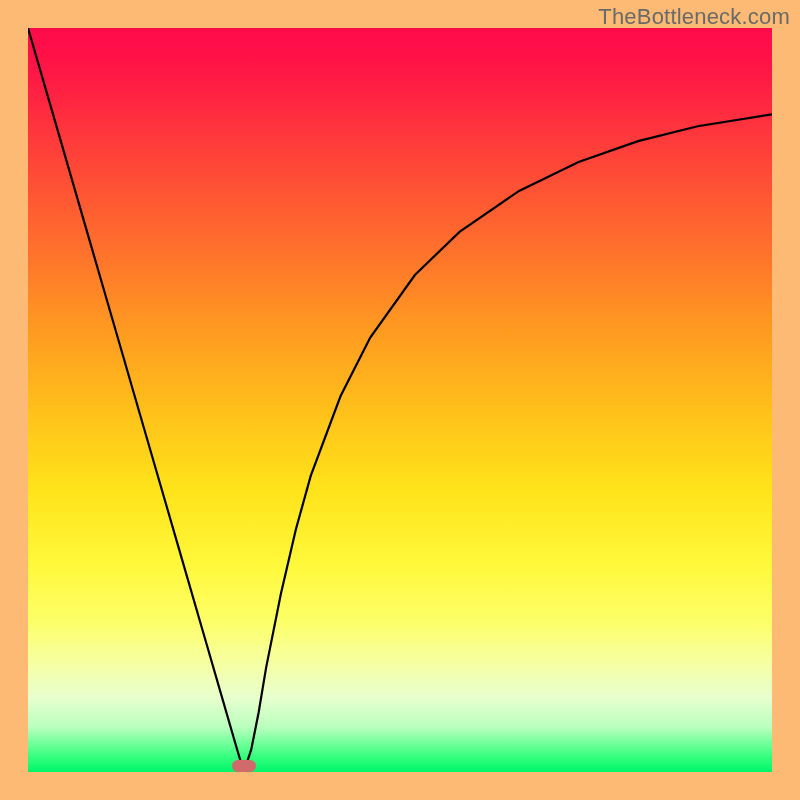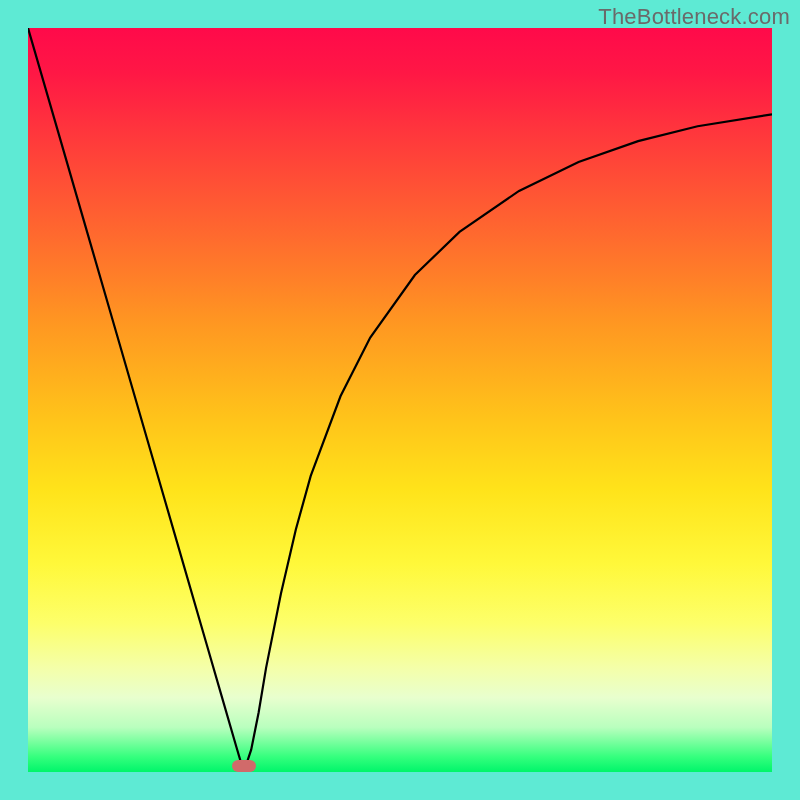--- a/index.html
+++ b/index.html
@@ -7,21 +7,21 @@
     padding: 0;
     width: 800px;
     height: 800px;
     background: #000000;
     overflow: hidden;
     font-family: Arial, Helvetica, sans-serif;
   }
   .frame {
     position: absolute;
     inset: 0;
-    background: #5eead4;
+    background: #fdba74;
   }
   .plot-area {
     position: absolute;
     left: 28px;
     top: 28px;
     width: 744px;
     height: 744px;
     overflow: hidden;
   }
   .gradient {

